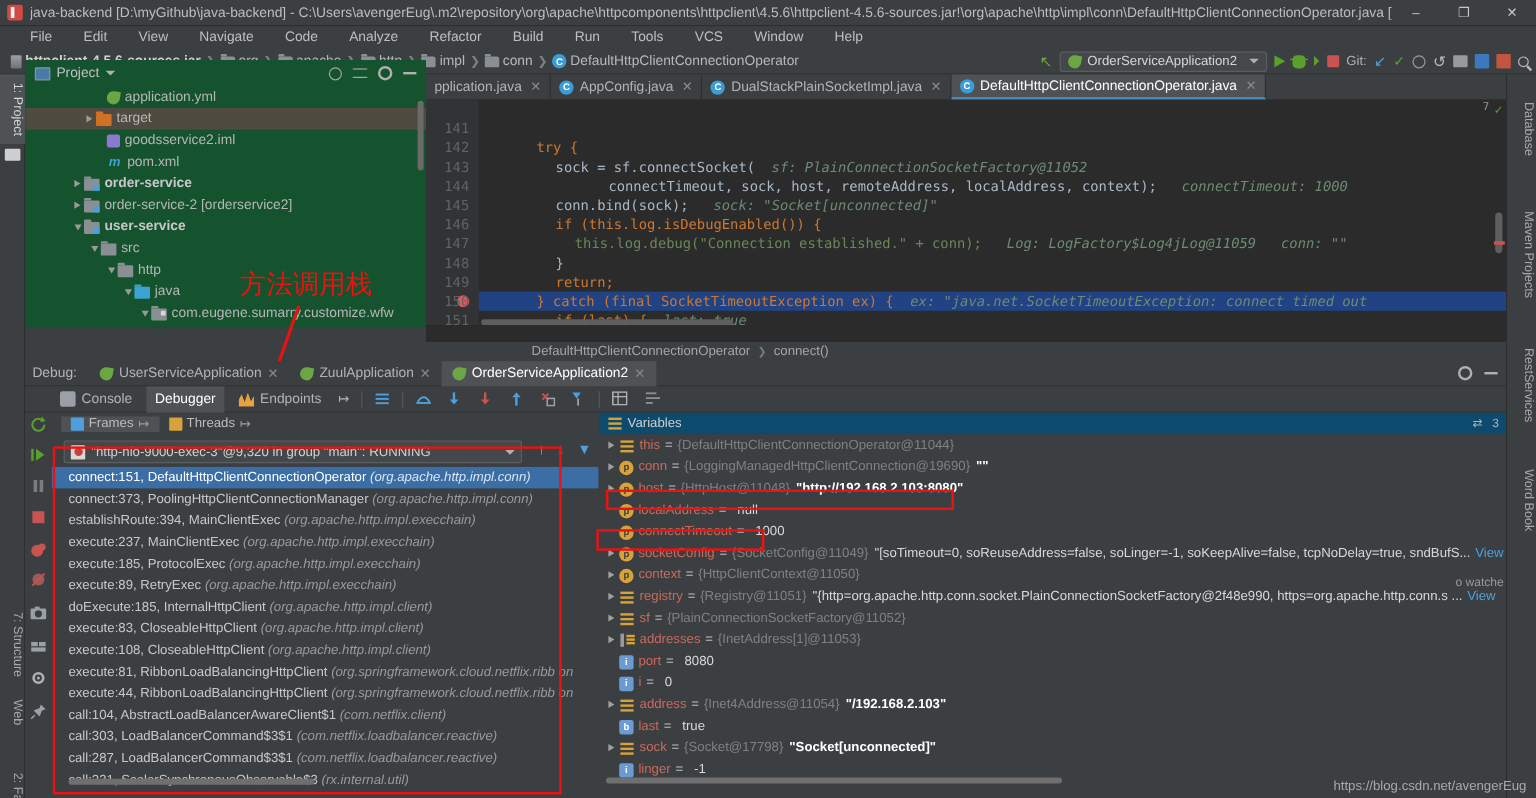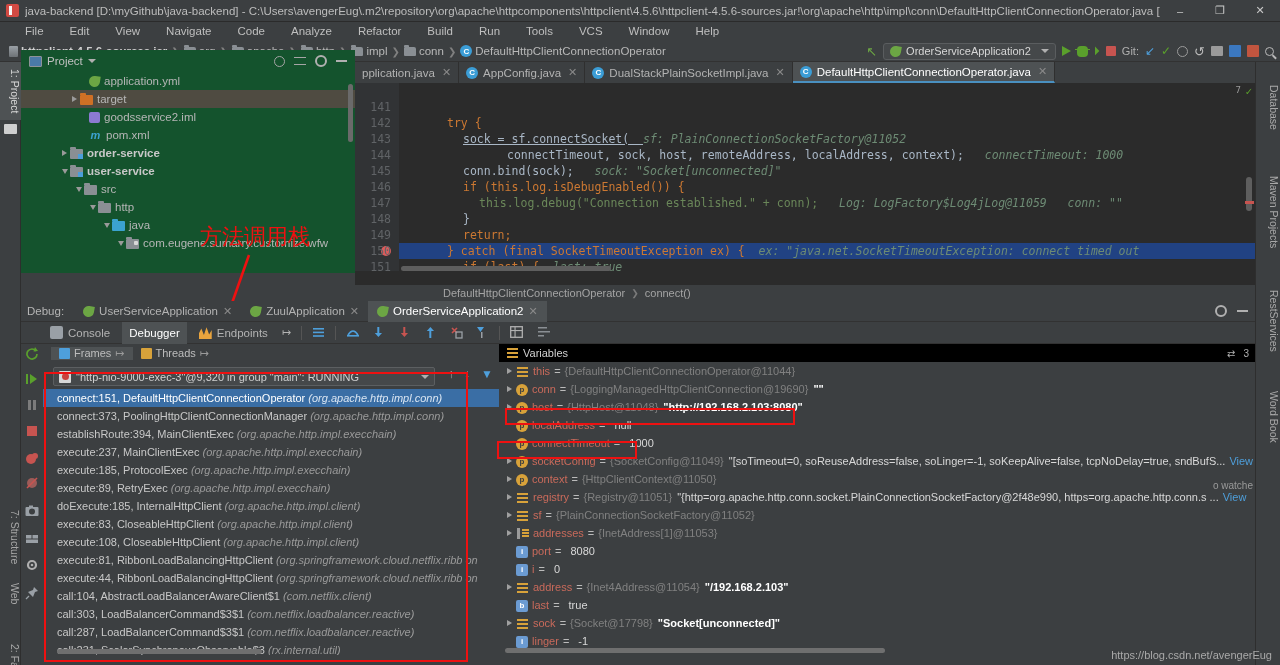--- a/index.html
+++ b/index.html
@@ -127,21 +127,21 @@
             text-align:right; color:#606366; }
   .crow { height:16px; line-height:16px; white-space:pre; }
   .lines { position:absolute; left:0; top:0; right:0; }
   .lnum { position:absolute; left:0; width:36px; text-align:right; color:#606366; }
   .ctext { position:absolute; left:52px; white-space:pre; color:#a9b7c6; }
   .hl-row { position:absolute; left:44px; right:0; height:16px; background:#214283; }
   .bp { position:absolute; left:26px; width:10px; height:10px; border-radius:50%; background:#db5c5c; }
   .kw { color:#cc7832; }
   .str { color:#6a8759; }
   .hint { color:#6d8b74; font-style:italic; }
-  .ul { text-decoration:underline; }
+  .ul { }
   .hsb { position:absolute; left:46px; bottom:0; width:210px; height:5px; background:#5e5e5e; border-radius:3px;}
   .vsb-code { position:absolute; right:3px; top:94px; width:6px; height:34px; background:#5e5e5e; border-radius:3px;}
   .err-mark { position:absolute; right:1px; top:118px; width:9px; height:3px; background:#c75450; }
   .chk-mark { position:absolute; right:3px; top:2px; color:#5aa02c; font-size:11px; }
   .cnt-lbl { position:absolute; right:14px; top:2px; color:#9a9a9a; font-size:9px; }
 
   
   .ed-crumb { position:absolute; left:355px; top:285px; right:25px; height:16px; background:#3c3f41;
               display:flex; align-items:center; padding-left:88px; font-size:11px; color:#a4a4a4; gap:6px;}
   .ed-crumb .sep { color:#7a7a7a; font-size:9px; }
@@ -183,21 +183,21 @@
   .srow { height:18px; line-height:18px; font-size:11px; color:#c8c8c8; padding-left:14px;
           white-space:nowrap; overflow:hidden; }
   .srow.sel { background:#3a6ea5; color:#ffffff; }
   .srow .pkg-it { color:#9a9a9a; font-style:italic;text-align:right; }
   .srow.sel .pkg-it { color:#d9e5f2; }
   .stack-hsb { position:absolute; left:14px; bottom:1px; width:205px; height:5px; background:#6f6f6f; border-radius:3px;}
   .red-box { position:absolute; border:2.5px solid #ee1111; pointer-events:none; }
 
   
   .vars { position:absolute; left:478px; top:43px; right:0; bottom:0; background:#3c3f41; }
-  .v-head { height:18px; display:flex; align-items:center; gap:5px; padding-left:8px; background:#000000;
+  .v-head { height:18px; display:flex; align-items:center; gap:5px; padding-left:8px; background:#0c4a6e;
             font-size:11px; color:#d0d0d0; }
   .vlist-ico { width:11px;height:10px;position:relative;flex:none;}
   .vlist-ico:before,.vlist-ico:after{content:"";position:absolute;left:0;width:11px;height:2px;background:#d8a23a;}
   .vlist-ico:before{top:0;} .vlist-ico:after{top:4px;box-shadow:0 4px 0 #d8a23a;}
   .v-head-right { margin-left:auto; display:flex; align-items:center; gap:8px; padding-right:6px; color:#b0b0b0; font-size:10px;}
   .vrows { position:relative; background:#3c3f41; height:292px; overflow:hidden; }
   .vrow { height:18px; line-height:18px; display:flex; align-items:center; font-size:11px;
           white-space:nowrap; padding-left:4px; }
   .vexp { width:13px; flex:none; display:flex; align-items:center; justify-content:center; }
   .vexp .r { width:0;height:0;border-left:5px solid #a0a0a0;border-top:3.5px solid transparent;border-bottom:3.5px solid transparent;}
@@ -366,20 +366,27 @@
       </div>
 
       <div class="trow" style="padding-left:38px">
         <span class="arw">
             <i class="r"></i>
           </span>
         <span class="ti module"></span>
         <span class="bold">order-service</span>
       </div>
 
+      <div class="trow" style="padding-left:38px">
+        <span class="arw">
+            <i class="r"></i>
+          </span>
+        <span class="ti module"></span>
+        <span>order-service-2 [orderservice2]</span>
+      </div>
 
       <div class="trow" style="padding-left:38px">
         <span class="arw">
             <i class="d"></i>
           </span>
         <span class="ti module"></span>
         <span class="bold">user-service</span>
       </div>
 
       <div class="trow" style="padding-left:52px">

